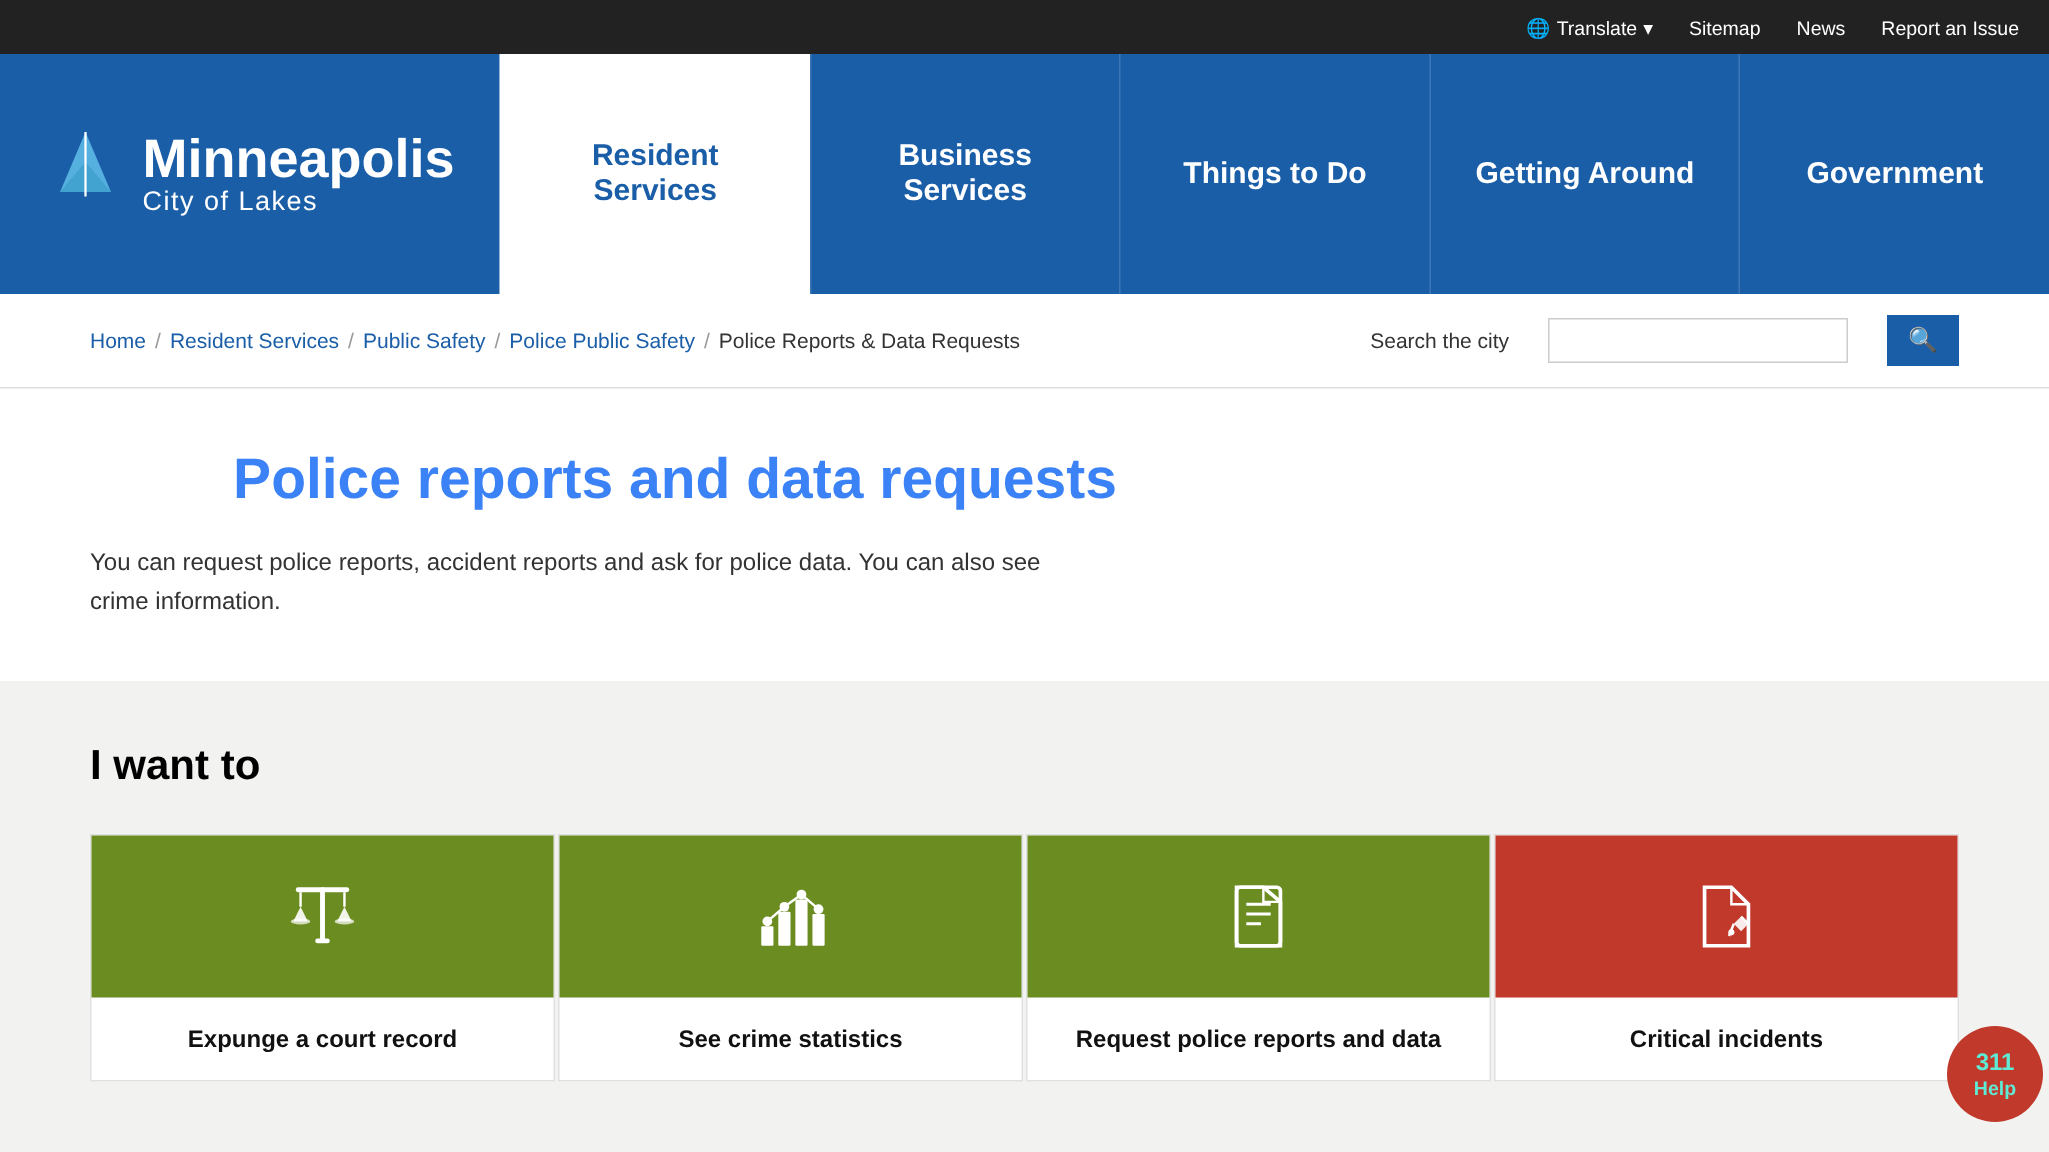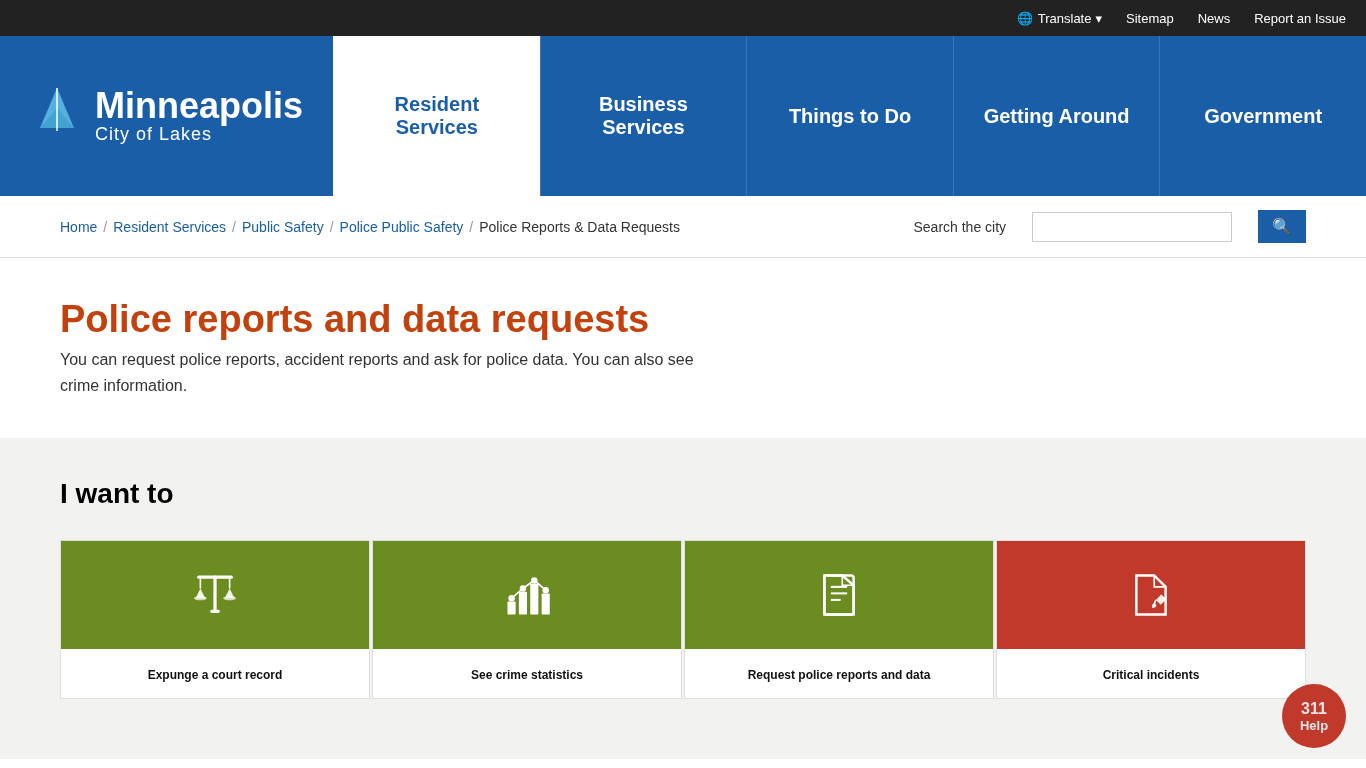--- a/index.html
+++ b/index.html
@@ -134,22 +134,23 @@
     }
 
     
     .main-content {
       padding: 40px 60px 40px 60px;
       max-width: 900px;
     }
     .page-title {
       font-size: 38px;
       font-weight: bold;
-      color: #c2410c;
-      margin-bottom: 6px;
+      color: #3b82f6;
+      margin-bottom: 21px;
+      text-align: center;
     }
     .page-desc {
       font-size: 16px;
       color: #333;
       line-height: 1.6;
       max-width: 650px;
     }
 
     
     .i-want-to-section {
@@ -182,35 +183,35 @@
     .card-icon-box {
       width: 100%;
       display: flex;
       justify-content: center;
       align-items: center;
       padding: 28px 0;
     }
     .card-icon-box.green { background: #6b8c21; }
     .card-icon-box.red { background: #c0392b; }
     .card-label {
-      font-size: 12px;
+      font-size: 16px;
       font-weight: bold;
       text-align: center;
       padding: 18px 16px 14px 16px;
       color: #111;
       line-height: 1.4;
     }
 
     
     .help-bubble {
       position: fixed;
       bottom: 20px;
-      right: 20px;
+      right: 4px;
       background: #c0392b;
-      color: #e5e5e5;
+      color: #5eead4;
       border-radius: 50%;
       width: 64px;
       height: 64px;
       display: flex;
       flex-direction: column;
       align-items: center;
       justify-content: center;
       font-size: 13px;
       font-weight: bold;
       cursor: pointer;

